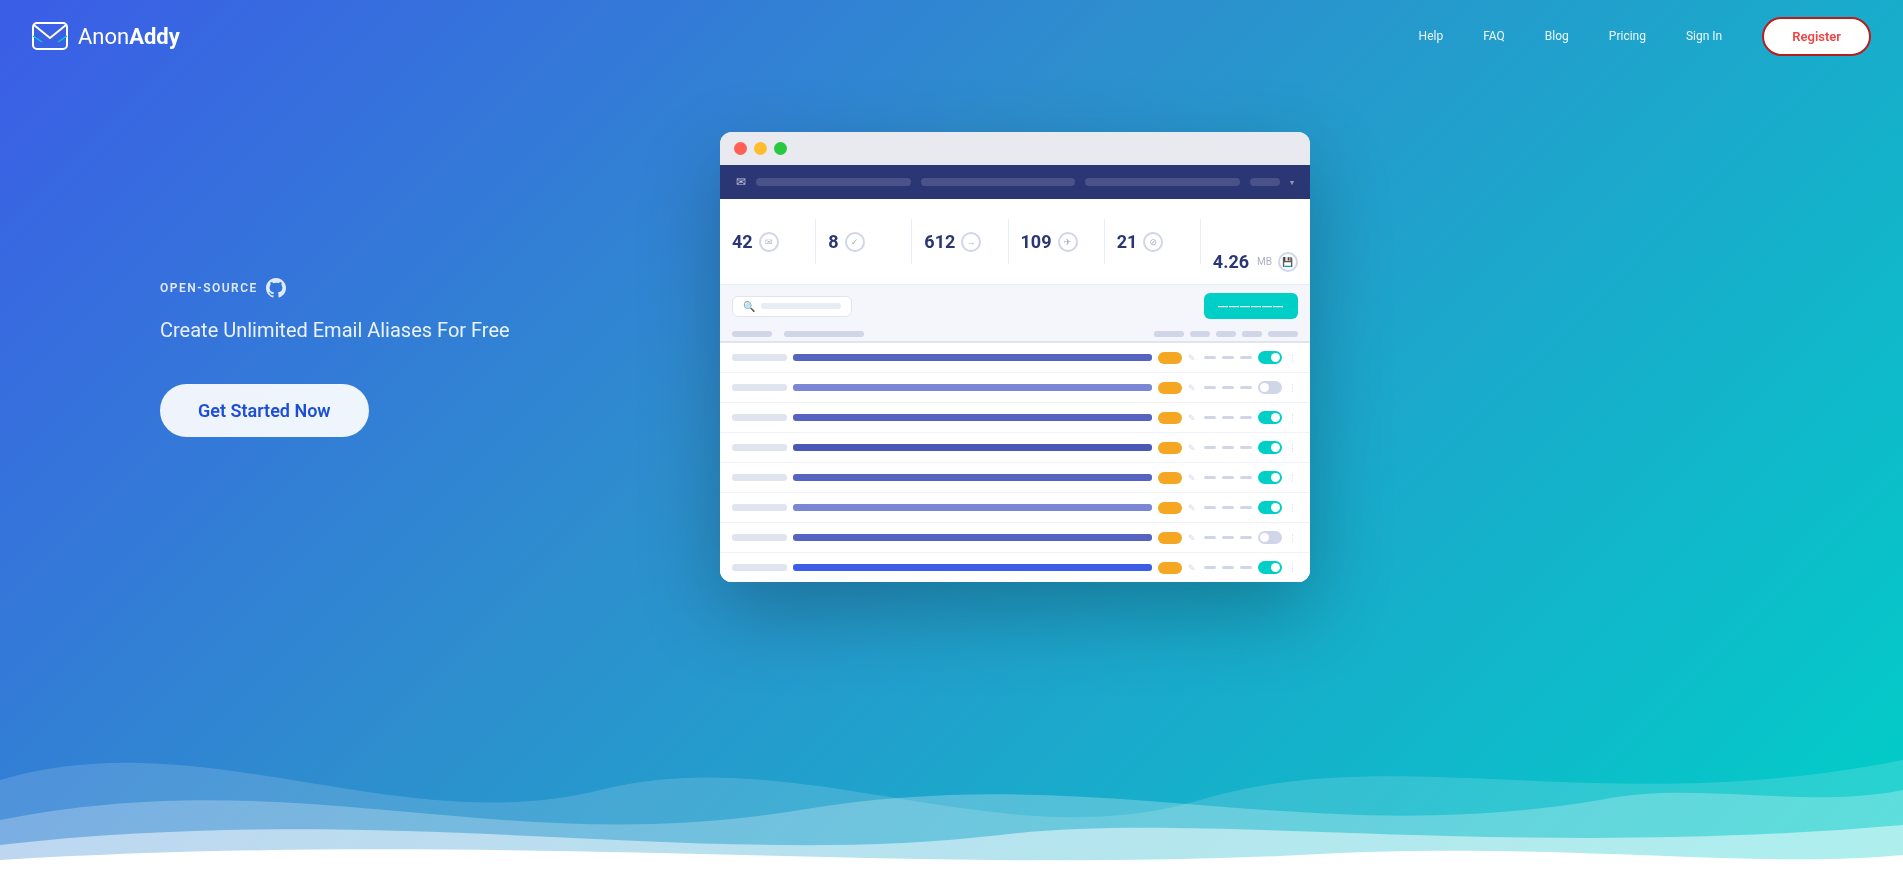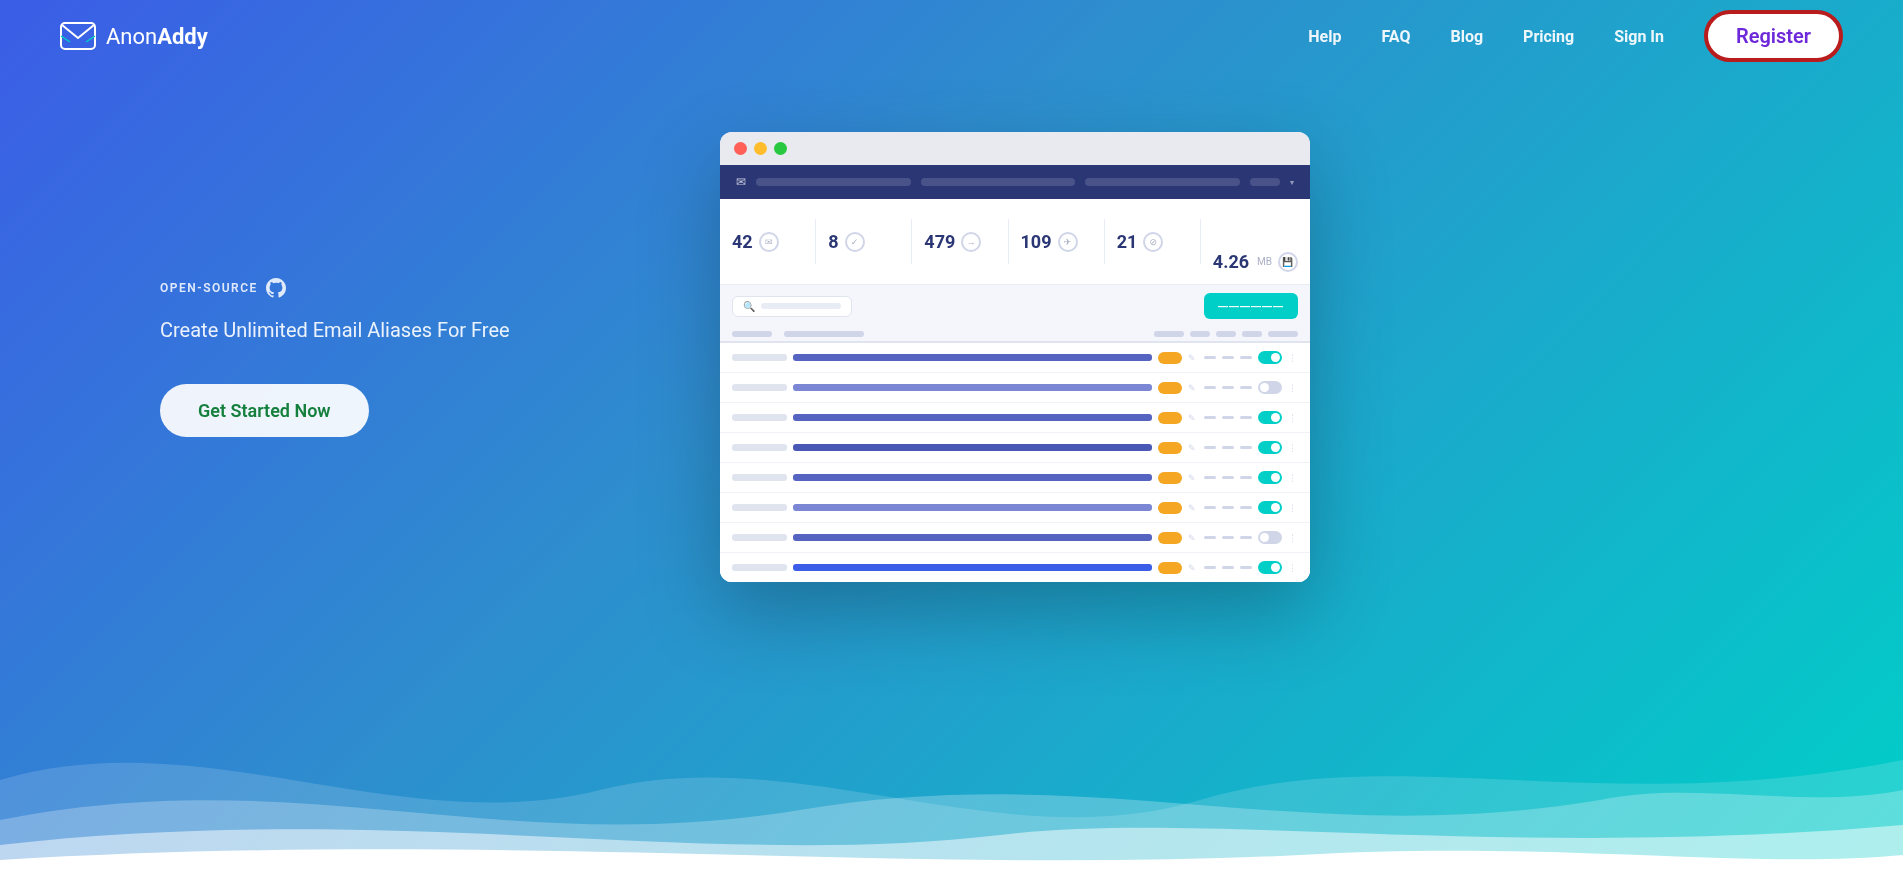--- a/index.html
+++ b/index.html
@@ -28,21 +28,21 @@
       z-index: 1;
     }
 
     
     .navbar {
       position: relative;
       z-index: 10;
       display: flex;
       align-items: center;
       justify-content: space-between;
-      padding: 0 60px;
+      padding: 0 32px;
       height: 72px;
     }
 
     .logo {
       display: flex;
       align-items: center;
       gap: 10px;
       text-decoration: none;
     }
 
@@ -63,32 +63,32 @@
 
     .nav-links {
       display: flex;
       align-items: center;
       gap: 40px;
     }
 
     .nav-link {
       color: #fff;
       text-decoration: none;
-      font-size: 16px;
-      font-weight: 700;
+      font-size: 12px;
+      font-weight: 400;
       opacity: 0.92;
     }
 
     .btn-register {
       background: #fff;
-      color: #6d28d9;
-      border: 4px solid #b91c1c;
+      color: #ef4444;
+      border: 2px solid #b91c1c;
       border-radius: 50px;
       padding: 10px 28px;
-      font-size: 20px;
+      font-size: 13px;
       font-weight: 600;
       cursor: pointer;
       text-decoration: none;
     }
 
     
     .hero-content {
       position: relative;
       z-index: 10;
       display: flex;
@@ -130,21 +130,21 @@
     .hero-subtitle {
       font-size: 20px;
       font-weight: 400;
       color: rgba(255,255,255,0.9);
       margin-bottom: 42px;
     }
 
     .btn-cta {
       display: inline-block;
       background: rgba(255,255,255,0.92);
-      color: #15803d;
+      color: #1d4ed8;
       border-radius: 50px;
       padding: 16px 38px;
       font-size: 18px;
       font-weight: 600;
       cursor: pointer;
       text-decoration: none;
       border: none;
     }
 
     
@@ -489,21 +489,21 @@
         <div class="stats-row">
           <div class="stat-cell">
             <span class="stat-num">42</span>
             <div class="stat-circle">✉</div>
           </div>
           <div class="stat-cell">
             <span class="stat-num">8</span>
             <div class="stat-circle">✓</div>
           </div>
           <div class="stat-cell">
-            <span class="stat-num">479</span>
+            <span class="stat-num">612</span>
             <div class="stat-circle">→</div>
           </div>
           <div class="stat-cell">
             <span class="stat-num">109</span>
             <div class="stat-circle">✈</div>
           </div>
           <div class="stat-cell">
             <span class="stat-num">21</span>
             <div class="stat-circle">⊘</div>
           </div>

